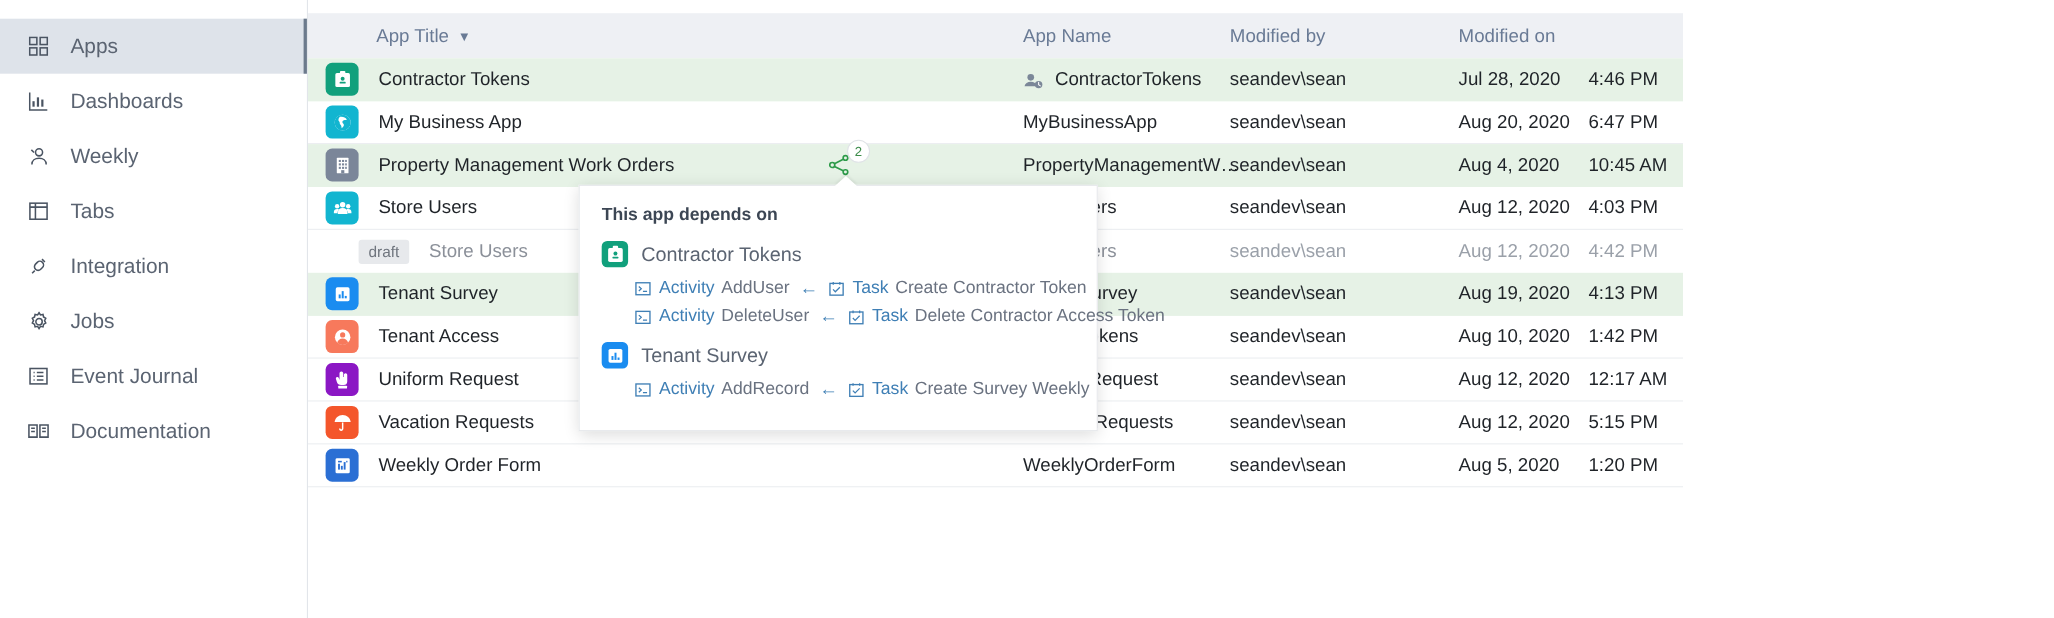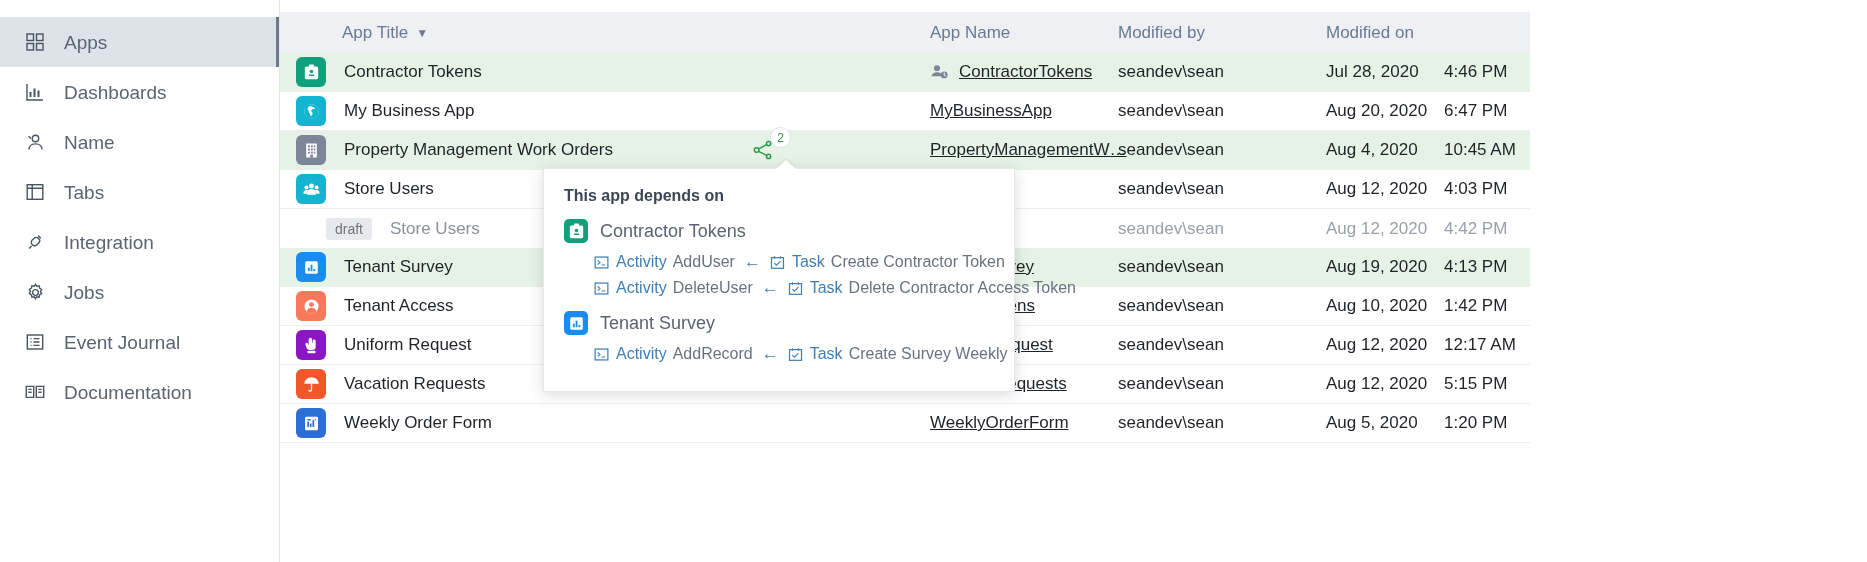--- a/index.html
+++ b/index.html
@@ -90,30 +90,30 @@
 
   .share-wrap { position:absolute; left: 472px; display:flex; align-items:center; }
   .share-badge {
     position:absolute; left: 18px; top:-12px;
     width:21px; height:21px; border-radius:50%;
     background:#fff; border:1px solid #e0e3e7;
     color:#3c8c4a; font-size:12px;
     display:flex; align-items:center; justify-content:center;
   }
 
-  .c-appname { width: 188px; display:flex; align-items:center; white-space:nowrap;text-decoration:underline; }
+  .c-appname { width: 188px; display:flex; align-items:flex-end; white-space:nowrap; }
   .c-appname .user-ico { margin-right:10px; display:flex; color:#7b8798; }
   .c-modby { width: 208px; white-space:nowrap; }
   .c-modon { width: 118px; white-space:nowrap; }
   .c-modtime { white-space:nowrap; }
 
   
   .popover {
     position:absolute;
-    left: 263px; top: 168px;
+    left: 246px; top: 168px;
     width: 472px;
     background:#ffffff;
     border:1px solid #e6e8eb;
     box-shadow: 0 3px 14px rgba(0,0,0,0.14);
     padding: 18px 0 24px 0;
     z-index: 50;
   }
   .popover::before {
     content:""; position:absolute; top:-9px; left: 232px;
     width:0;height:0;
@@ -170,21 +170,21 @@
         <span class="nav-label">Dashboards</span>
       </div>
       <div class="nav-item">
         <span class="nav-ico">
           <svg width="19" height="18" viewBox="0 0 19 18" fill="none" stroke="currentColor" stroke-width="1.4">
             <circle cx="9.5" cy="5.5" r="3.2"></circle>
             <path d="M3 16.5c0-3.6 2.9-5.6 6.5-5.6s6.5 2 6.5 5.6"></path>
             <path d="M2.5 3.2L5 5.6"></path>
           </svg>
         </span>
-        <span class="nav-label">Name</span>
+        <span class="nav-label">Weekly</span>
       </div>
       <div class="nav-item">
         <span class="nav-ico">
           <svg width="18" height="18" viewBox="0 0 18 18" fill="none" stroke="currentColor" stroke-width="1.4">
             <rect x="1.2" y="1.7" width="15.6" height="14.6"></rect>
             <path d="M6.2 1.7v14.6M1.2 5.3h15.6"></path>
           </svg>
         </span>
         <span class="nav-label">Tabs</span>
       </div>

